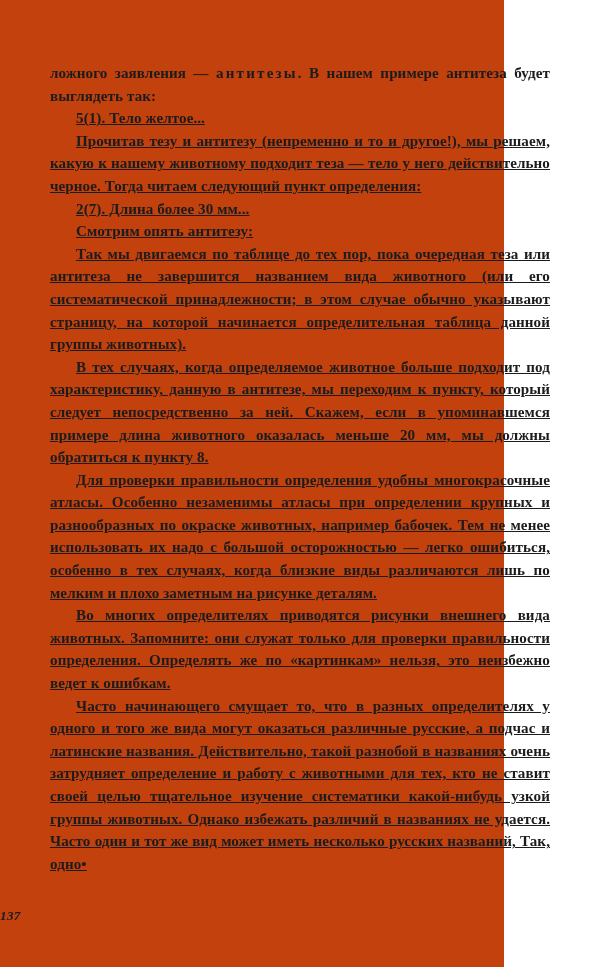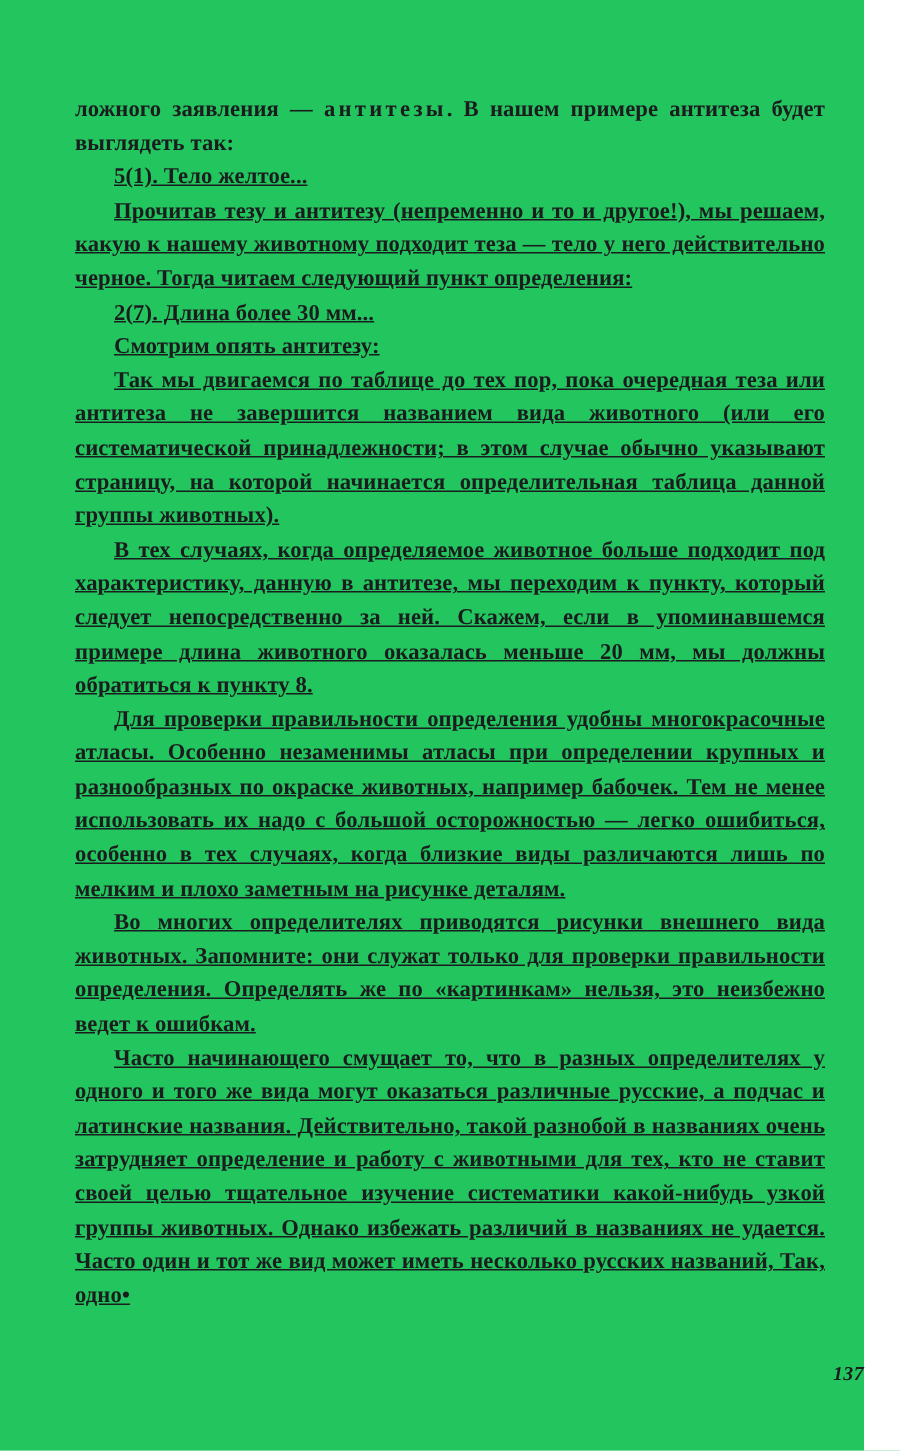--- a/index.html
+++ b/index.html
@@ -9,23 +9,23 @@
   }
   body {
     width: 600px;
     height: 967px;
     overflow: hidden;
     font-family: "Liberation Serif", serif;
     color: #17181a;
   }
   .page {
     position: relative;
-    width: 576px;
+    width: 504px;
     height: 967px;
-    background: #22c55e;
+    background: #c2410c;
     box-sizing: border-box;
   }
   .text-column {
     position: absolute;
     left: 50px;
     top: 62px;
     width: 500px;
   }
   .para {
     margin: 0;
@@ -46,21 +46,21 @@
     text-indent: 0;
   }
   .spaced {
     letter-spacing: 2.2px;
   }
   .page-number {
     position: absolute;
     left: 0;
     right: 0;
     top: 908px;
-    text-align: right;
+    text-align: left;
     font-size: 13.2px;
     font-weight: 700;
     font-style: italic;
     font-family: "Liberation Serif", serif;
     color: #1b1c1e;
     letter-spacing: 0.3px;
   }
 </style>
 </head>
 <body>

